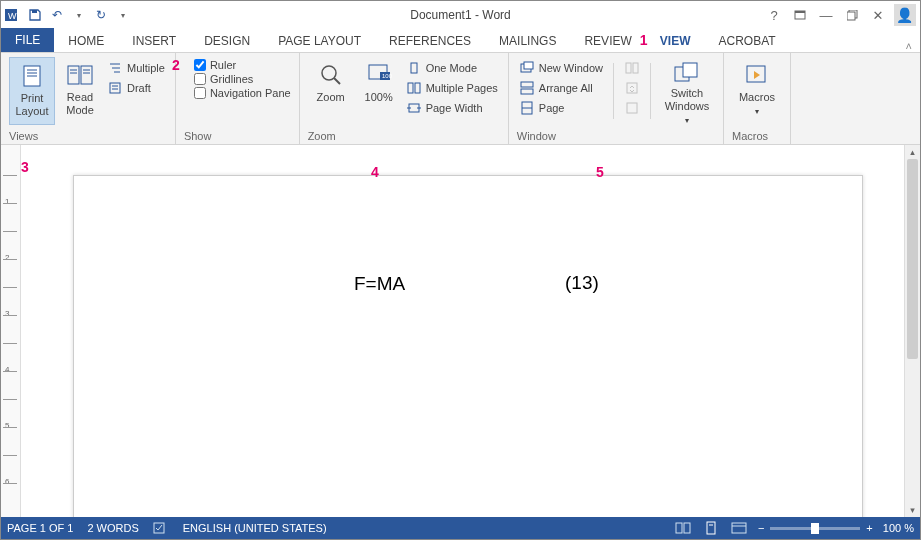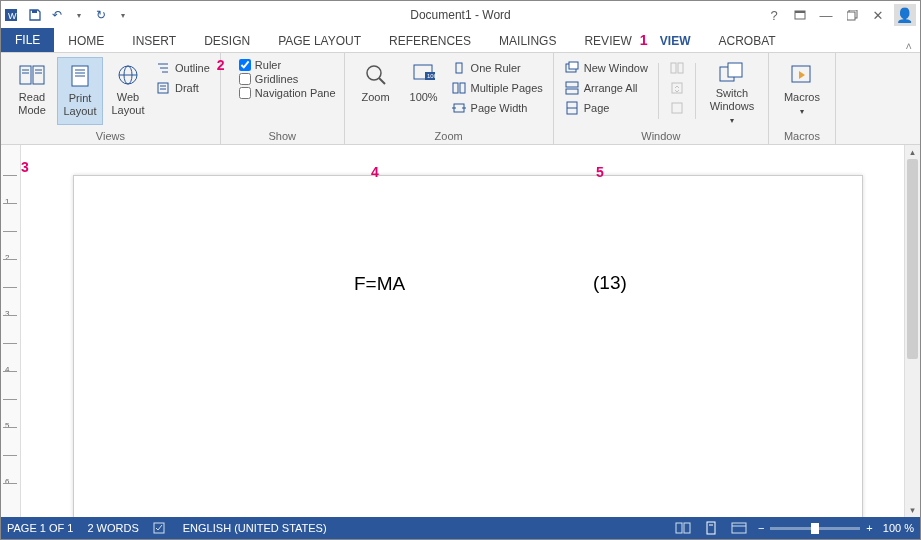--- a/index.html
+++ b/index.html
@@ -15,21 +15,21 @@
 .tabs { height: 24px; background: #fff; display: flex; align-items: flex-end; border-bottom: 1px solid #d4d4d4; position: relative; text-align: center; }
 .tab { padding: 4px 14px; font-size: 12px; color: #444; cursor: pointer; position: relative; }
 .tab.file { background: #2b579a; color: #fff; padding: 5px 14px; }
 .tab.active { color: #2b579a; font-weight: bold; }
 .marker { position: absolute; font-weight: bold; font-size: 14px; color: #e3006c; z-index: 10; pointer-events: none; }
 .tabs .collapse-caret { margin-left: auto; padding: 0 8px; color: #888; font-size: 11px; }
 
 .ribbon { height: 92px; background: #f3f3f3; border-bottom: 1px solid #d4d4d4; display: flex; }
 .group { border-right: 1px solid #d4d4d4; padding: 4px 8px 0 8px; display: flex; flex-direction: column; position: relative; }
 .group-body { flex: 1; display: flex; align-items: flex-start; gap: 2px; }
-.group-label { text-align: center; font-size: 11px; color: #666; padding-bottom: 2px; }
+.group-label { text-align: left; font-size: 11px; color: #666; padding-bottom: 2px; }
 .bigbtn { display: flex; flex-direction: column; align-items: center; justify-content: flex-start; padding: 4px 6px; font-size: 11px; color: #444; cursor: pointer; text-align: center; line-height: 1.2; width: 46px; height: 68px; }
 .bigbtn.sel { background: #c9def1; border: 1px solid #a3c1e0; }
 .bigbtn .ic { width: 28px; height: 28px; margin-bottom: 2px; display: flex; align-items: center; justify-content: center; color: #2b579a; }
 .stack { display: flex; flex-direction: column; gap: 2px; padding-top: 2px; }
 .chk { display: flex; align-items: center; gap: 4px; font-size: 11px; color: #444; cursor: pointer; }
 .chk input { width: 12px; height: 12px; }
 .smallrow { display: flex; align-items: center; gap: 4px; font-size: 11px; color: #444; cursor: pointer; padding: 1px 2px; white-space: nowrap; }
 .smallrow .ic16 { width: 16px; height: 16px; display: inline-flex; align-items: center; justify-content: center; color: #2b579a; }
 .vsep { width: 1px; background: #d4d4d4; margin: 6px 6px; height: 56px; }
 
@@ -39,21 +39,21 @@
 .hruler-row { height: 18px; display: flex; }
 .hruler-corner { width: 20px; background: #f9f9f9; border-right: 1px solid #ddd; border-bottom: 1px solid #ddd; display: flex; align-items: center; justify-content: center; font-size: 9px; color: #666; }
 .hruler { flex: 1; background: #f9f9f9; border-bottom: 1px solid #ddd; position: relative; font-size: 8px; color: #666; overflow: hidden; }
 .hruler .num { position: absolute; top: 2px; }
 .hruler .margin { position: absolute; top: 0; bottom: 0; background: #e3e8ef; }
 .hruler .indent { position: absolute; top: 0; font-size: 10px; color: #888; }
 .hruler .tabstop { position: absolute; bottom: 0; font-size: 9px; color: #333; }
 .doc-area { flex: 1; position: relative; background: #fff; overflow: hidden; }
 .page { position: absolute; left: 52px; top: 30px; width: 790px; height: 800px; background: #fff; border: 1px solid #ccc; box-shadow: 0 0 4px rgba(0,0,0,0.15); }
 .page-content { position: absolute; left: 280px; top: 96px; font-size: 19px; color: #000; font-family: Calibri, sans-serif; }
-.page-content .num { position: absolute; left: 239px; top: 0; }
+.page-content .num { position: absolute; left: 211px; top: 0; }
 .vscroll { width: 16px; background: #f0f0f0; border-left: 1px solid #ddd; position: relative; }
 .vscroll .thumb { position: absolute; left: 2px; right: 2px; top: 14px; height: 200px; background: #cdcdcd; border-radius: 2px; }
 .vscroll .arr { position: absolute; left: 0; right: 0; height: 14px; display: flex; align-items: center; justify-content: center; font-size: 9px; color: #666; }
 
 .statusbar { position: absolute; left: 0; right: 0; bottom: 0; height: 22px; background: #2b579a; color: #fff; display: flex; align-items: center; font-size: 11px; padding: 0 6px; gap: 14px; }
 .statusbar .right { margin-left: auto; display: flex; align-items: center; gap: 10px; }
 .viewbtn { width: 18px; height: 16px; display: inline-flex; align-items: center; justify-content: center; color: #cfe0ef; cursor: pointer; }
 .viewbtn.on { color: #fff; }
 .zoom-slider { display: flex; align-items: center; gap: 6px; }
 .zoom-track { width: 90px; height: 3px; background: rgba(255,255,255,0.4); position: relative; }
@@ -119,64 +119,54 @@
     <span>VIEW</span>
   </div>
   <div class="tab">ACROBAT</div>
   <div class="collapse-caret">˄</div>
 </div>
 
 <div class="ribbon">
 
   <div class="group">
     <div class="group-body">
+      <div class="bigbtn sel">
+        <span class="ic">
+            <svg width="24" height="24">
+              <rect x="4" y="2" width="16" height="20" fill="#fff" stroke="#2b579a"></rect>
+              <line x1="7" y1="6" x2="17" y2="6" stroke="#2b579a"></line>
+              <line x1="7" y1="9" x2="17" y2="9" stroke="#2b579a"></line>
+              <line x1="7" y1="12" x2="17" y2="12" stroke="#2b579a"></line>
+            </svg>
+          </span>
+        <span>Print Layout</span>
+      </div>
       <div class="bigbtn">
         <span class="ic">
             <svg width="28" height="24">
               <rect x="2" y="3" width="11" height="18" fill="none" stroke="#2b579a"></rect>
               <rect x="15" y="3" width="11" height="18" fill="none" stroke="#2b579a"></rect>
               <line x1="4" y1="7" x2="11" y2="7" stroke="#2b579a"></line>
               <line x1="4" y1="10" x2="11" y2="10" stroke="#2b579a"></line>
               <line x1="17" y1="7" x2="24" y2="7" stroke="#2b579a"></line>
               <line x1="17" y1="10" x2="24" y2="10" stroke="#2b579a"></line>
             </svg>
           </span>
         <span>Read Mode</span>
       </div>
-      <div class="bigbtn sel">
-        <span class="ic">
-            <svg width="24" height="24">
-              <rect x="4" y="2" width="16" height="20" fill="#fff" stroke="#2b579a"></rect>
-              <line x1="7" y1="6" x2="17" y2="6" stroke="#2b579a"></line>
-              <line x1="7" y1="9" x2="17" y2="9" stroke="#2b579a"></line>
-              <line x1="7" y1="12" x2="17" y2="12" stroke="#2b579a"></line>
-            </svg>
-          </span>
-        <span>Print Layout</span>
-      </div>
-      <div class="bigbtn">
-        <span class="ic">
-            <svg width="26" height="22">
-              <circle cx="13" cy="11" r="9" fill="none" stroke="#2b579a"></circle>
-              <ellipse cx="13" cy="11" rx="4" ry="9" fill="none" stroke="#2b579a"></ellipse>
-              <line x1="4" y1="11" x2="22" y2="11" stroke="#2b579a"></line>
-            </svg>
-          </span>
-        <span>Web Layout</span>
-      </div>
       <div class="stack">
         <div class="smallrow">
             <span class="ic16">
               <svg width="14" height="14">
                 <line x1="2" y1="3" x2="12" y2="3" stroke="#2b579a"></line>
                 <line x1="4" y1="7" x2="12" y2="7" stroke="#2b579a"></line>
                 <line x1="6" y1="11" x2="12" y2="11" stroke="#2b579a"></line>
               </svg>
             </span>
-            <span>Outline</span>
+            <span>Multiple</span>
           </div>
         <div class="smallrow">
             <span class="ic16">
               <svg width="14" height="14">
                 <rect x="2" y="2" width="10" height="10" fill="none" stroke="#2b579a"></rect>
                 <line x1="4" y1="5" x2="10" y2="5" stroke="#2b579a"></line>
                 <line x1="4" y1="8" x2="10" y2="8" stroke="#2b579a"></line>
               </svg>
             </span>
             <span>Draft</span>
@@ -228,21 +218,21 @@
           </span>
         <span>100%</span>
       </div>
       <div class="stack">
         <div class="smallrow">
             <span class="ic16">
               <svg width="14" height="14">
                 <rect x="4" y="2" width="6" height="10" fill="none" stroke="#2b579a"></rect>
               </svg>
             </span>
-            <span>One Ruler</span>
+            <span>One Mode</span>
           </div>
         <div class="smallrow">
             <span class="ic16">
               <svg width="14" height="14">
                 <rect x="1" y="2" width="5" height="10" fill="none" stroke="#2b579a"></rect>
                 <rect x="8" y="2" width="5" height="10" fill="none" stroke="#2b579a"></rect>
               </svg>
             </span>
             <span>Multiple Pages</span>
           </div>

